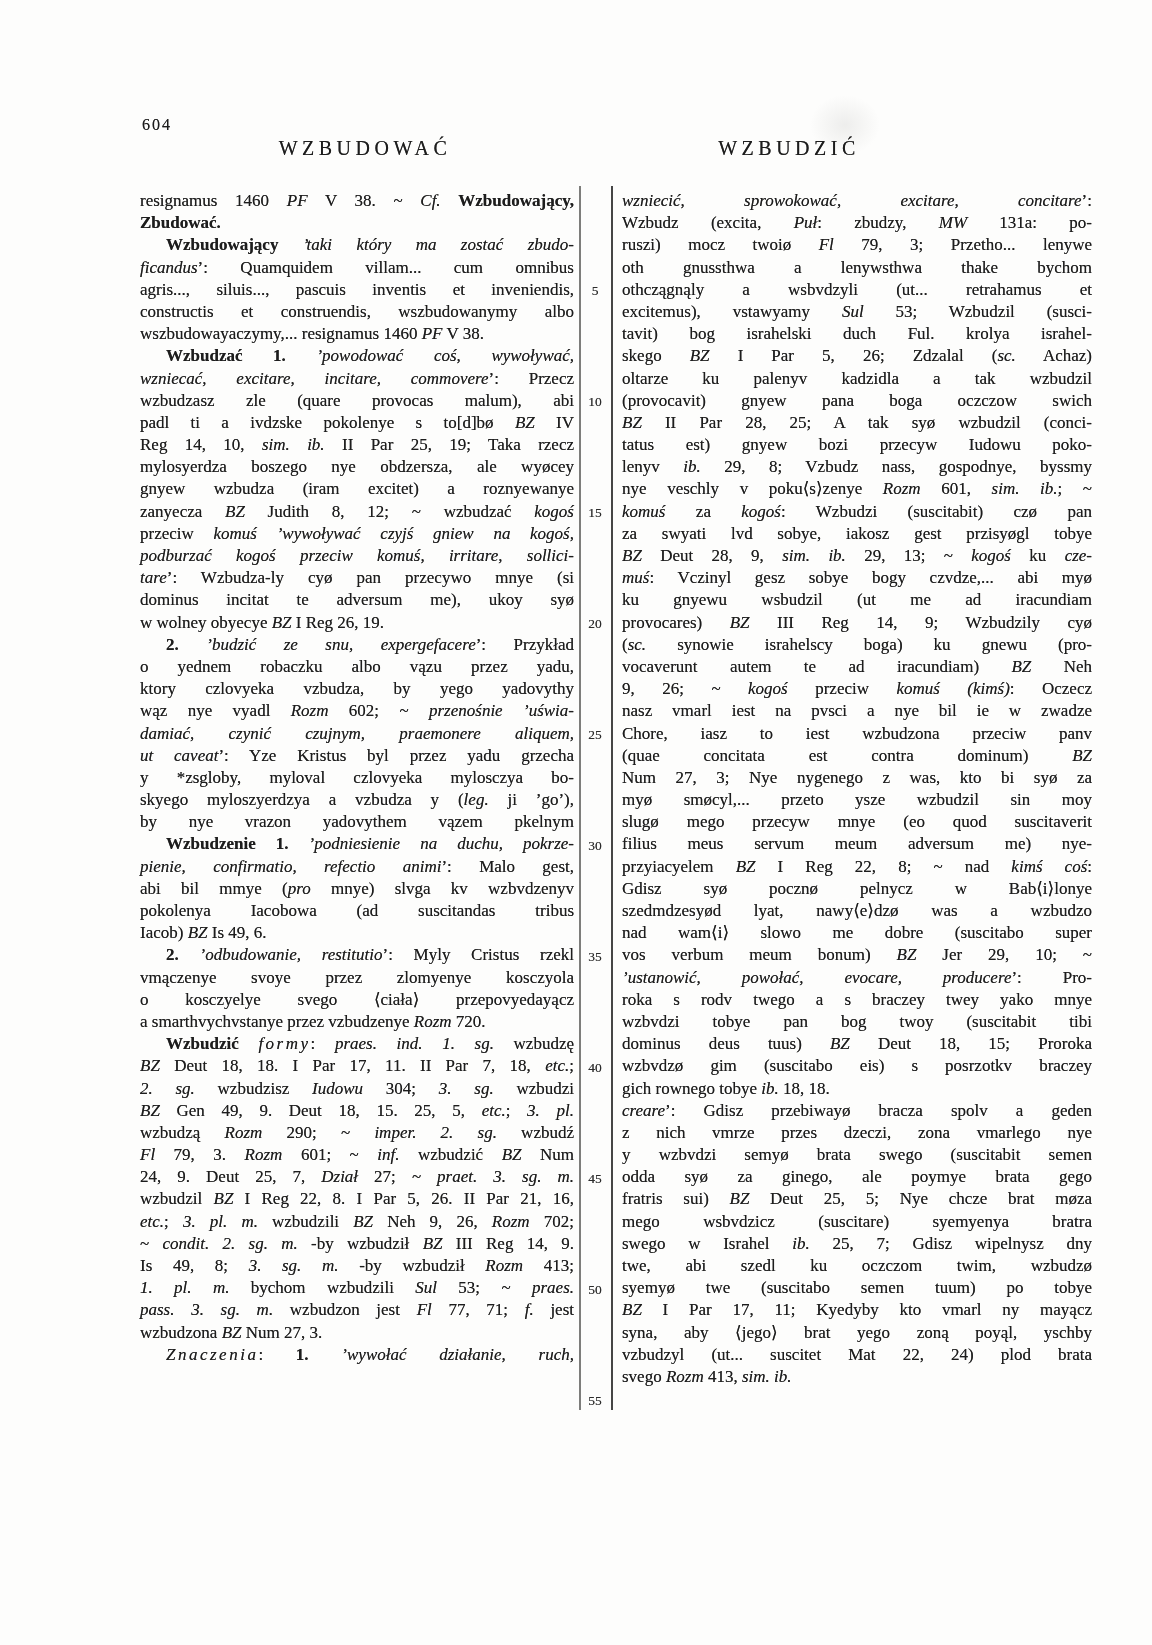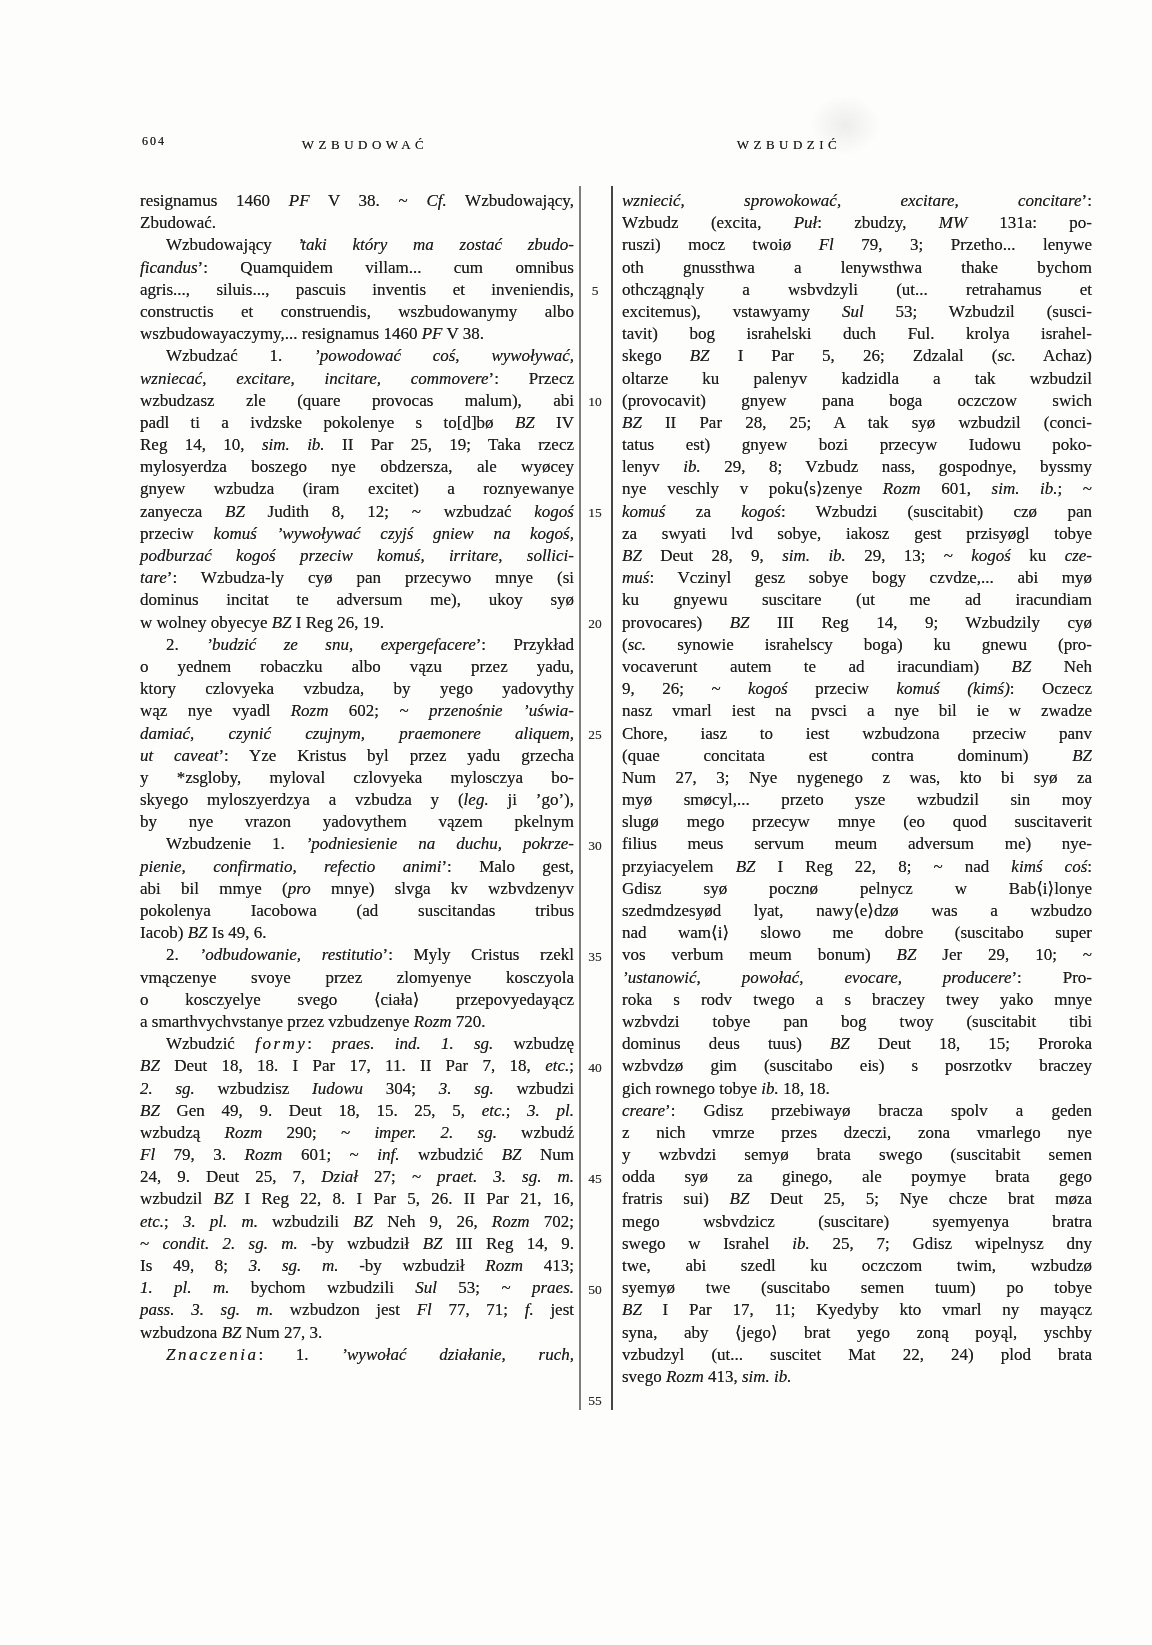--- a/index.html
+++ b/index.html
@@ -5,46 +5,46 @@
   html,body{margin:0;padding:0;background:#e9e9e7;}
   .page{
     position:relative;width:1152px;height:1645px;background:#fdfdfc;
     font-family:"Liberation Serif","DejaVu Serif",serif;
     color:#1d1d1d;overflow:hidden;
     box-shadow:0 0 4px rgba(0,0,0,.15);
   }
   .smudge{position:absolute;left:810px;top:95px;width:70px;height:60px;border-radius:50%;
     background:radial-gradient(closest-side,rgba(190,190,188,.25),rgba(190,190,188,0));}
   .pagenum{
-    position:absolute;left:142px;top:134px;font-size:12px;letter-spacing:2px;
+    position:absolute;left:142px;top:116px;font-size:16px;letter-spacing:2px;
     text-shadow:0 0 .6px rgba(30,30,30,.75);
   }
   .runhead{
-    position:absolute;top:137px;font-size:13px;letter-spacing:4.5px;
+    position:absolute;top:137px;font-size:20px;letter-spacing:4.5px;
     text-align:center;white-space:nowrap;
     text-shadow:0 0 .6px rgba(30,30,30,.7);
   }
   .head-left{left:150px;width:430px;}
   .head-right{left:589px;width:400px;}
   .col{
     position:absolute;top:190px;font-size:17px;line-height:22.2px;
     text-shadow:0 0 .55px rgba(35,35,35,.72);
   }
   .col-left{left:140px;width:434px;}
   .col-right{left:622px;width:470px;}
   .tline{
     height:22.2px;text-align:justify;text-align-last:justify;
     white-space:nowrap;overflow:visible;
   }
   
   .tline{white-space:normal;}
   .tline.pend{text-align-last:left;}
   .tline.ind{text-indent:26px;}
   .tline i{font-style:italic;}
-  .tline b{font-weight:normal;}
+  .tline b{font-weight:bold;}
   .ls{letter-spacing:2.5px;}
   .gutter-rule{position:absolute;top:186px;height:1224px;}
   .rule-left{left:579px;width:2px;background:#7d7d7b;}
   .rule-right{left:611px;width:2px;background:#454545;}
   .gutter-numbers{
     position:absolute;left:580px;top:190px;width:30px;
     font-size:13.5px;color:#2c2c2c;
     text-shadow:0 0 .5px rgba(40,40,40,.6);
   }
   .numblock{
@@ -168,21 +168,21 @@
       <div class="tline">oltarze ku palenyv kadzidla a tak wzbudzil</div>
       <div class="tline">(provocavit) gnyew pana boga oczczow swich</div>
       <div class="tline"><i>BZ</i> II Par 28, 25; A tak syø wzbudzil (conci-</div>
       <div class="tline">tatus est) gnyew bozi przecyw Iudowu poko-</div>
       <div class="tline">lenyv <i>ib.</i> 29, 8; Vzbudz nass, gospodnye, byssmy</div>
       <div class="tline">nye veschly v poku⟨s⟩zenye <i>Rozm</i> 601, <i>sim. ib.</i>; ~</div>
       <div class="tline"><i>komuś</i> za <i>kogoś</i>: Wzbudzi (suscitabit) czø pan</div>
       <div class="tline">za swyati lvd sobye, iakosz gest przisyøgl tobye</div>
       <div class="tline"><i>BZ</i> Deut 28, 9, <i>sim. ib.</i> 29, 13; ~ <i>kogoś</i> ku <i>cze-</i></div>
       <div class="tline"><i>muś</i>: Vczinyl gesz sobye bogy czvdze,... abi myø</div>
-      <div class="tline">ku gnyewu suscitare (ut me ad iracundiam</div>
+      <div class="tline">ku gnyewu wsbudzil (ut me ad iracundiam</div>
       <div class="tline">provocares) <i>BZ</i> III Reg 14, 9; Wzbudzily cyø</div>
       <div class="tline">(<i>sc.</i> synowie israhelscy boga) ku gnewu (pro-</div>
       <div class="tline">vocaverunt autem te ad iracundiam) <i>BZ</i> Neh</div>
       <div class="tline">9, 26; ~ <i>kogoś</i> przeciw <i>komuś (kimś)</i>: Oczecz</div>
       <div class="tline">nasz vmarl iest na pvsci a nye bil ie w zwadze</div>
       <div class="tline">Chore, iasz to iest wzbudzona przeciw panv</div>
       <div class="tline">(quae concitata est contra dominum) <i>BZ</i></div>
       <div class="tline">Num 27, 3; Nye nygenego z was, kto bi syø za</div>
       <div class="tline">myø smøcyl,... przeto ysze wzbudzil sin moy</div>
       <div class="tline">slugø mego przecyw mnye (eo quod suscitaverit</div>

